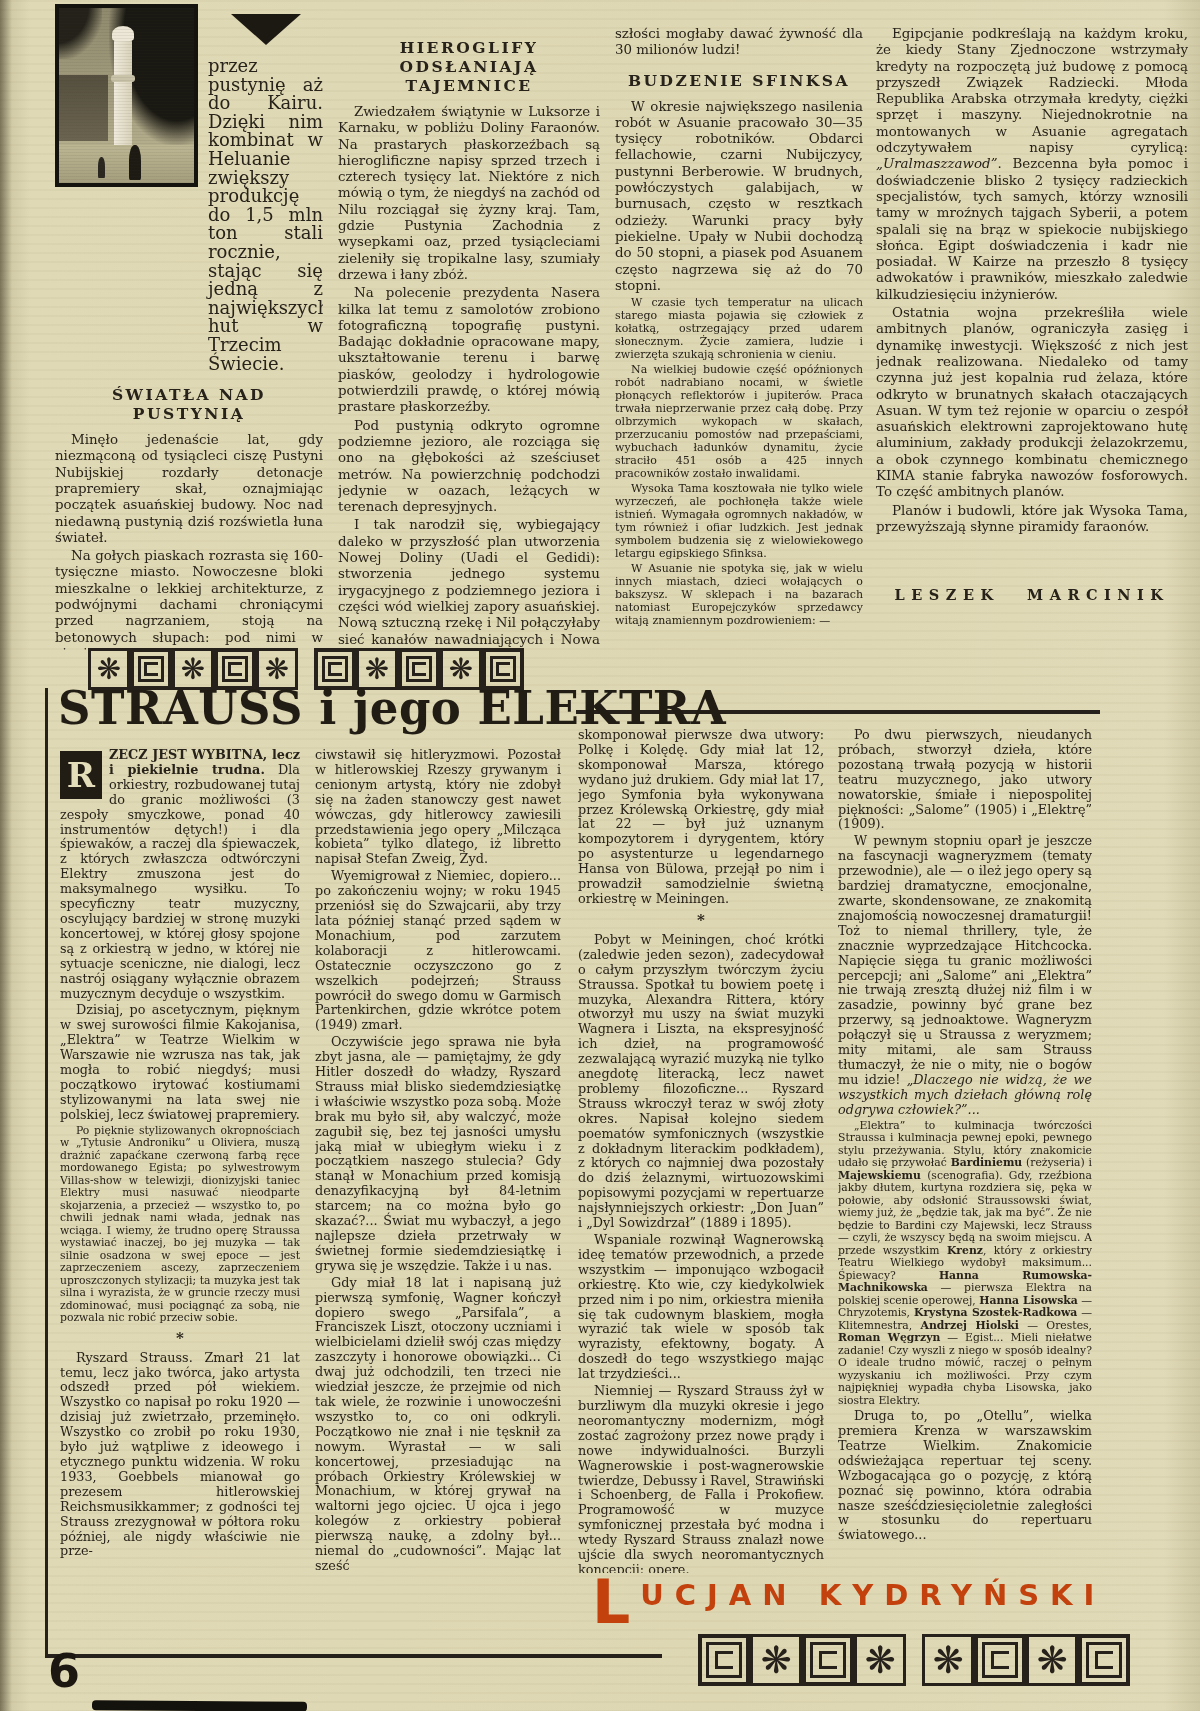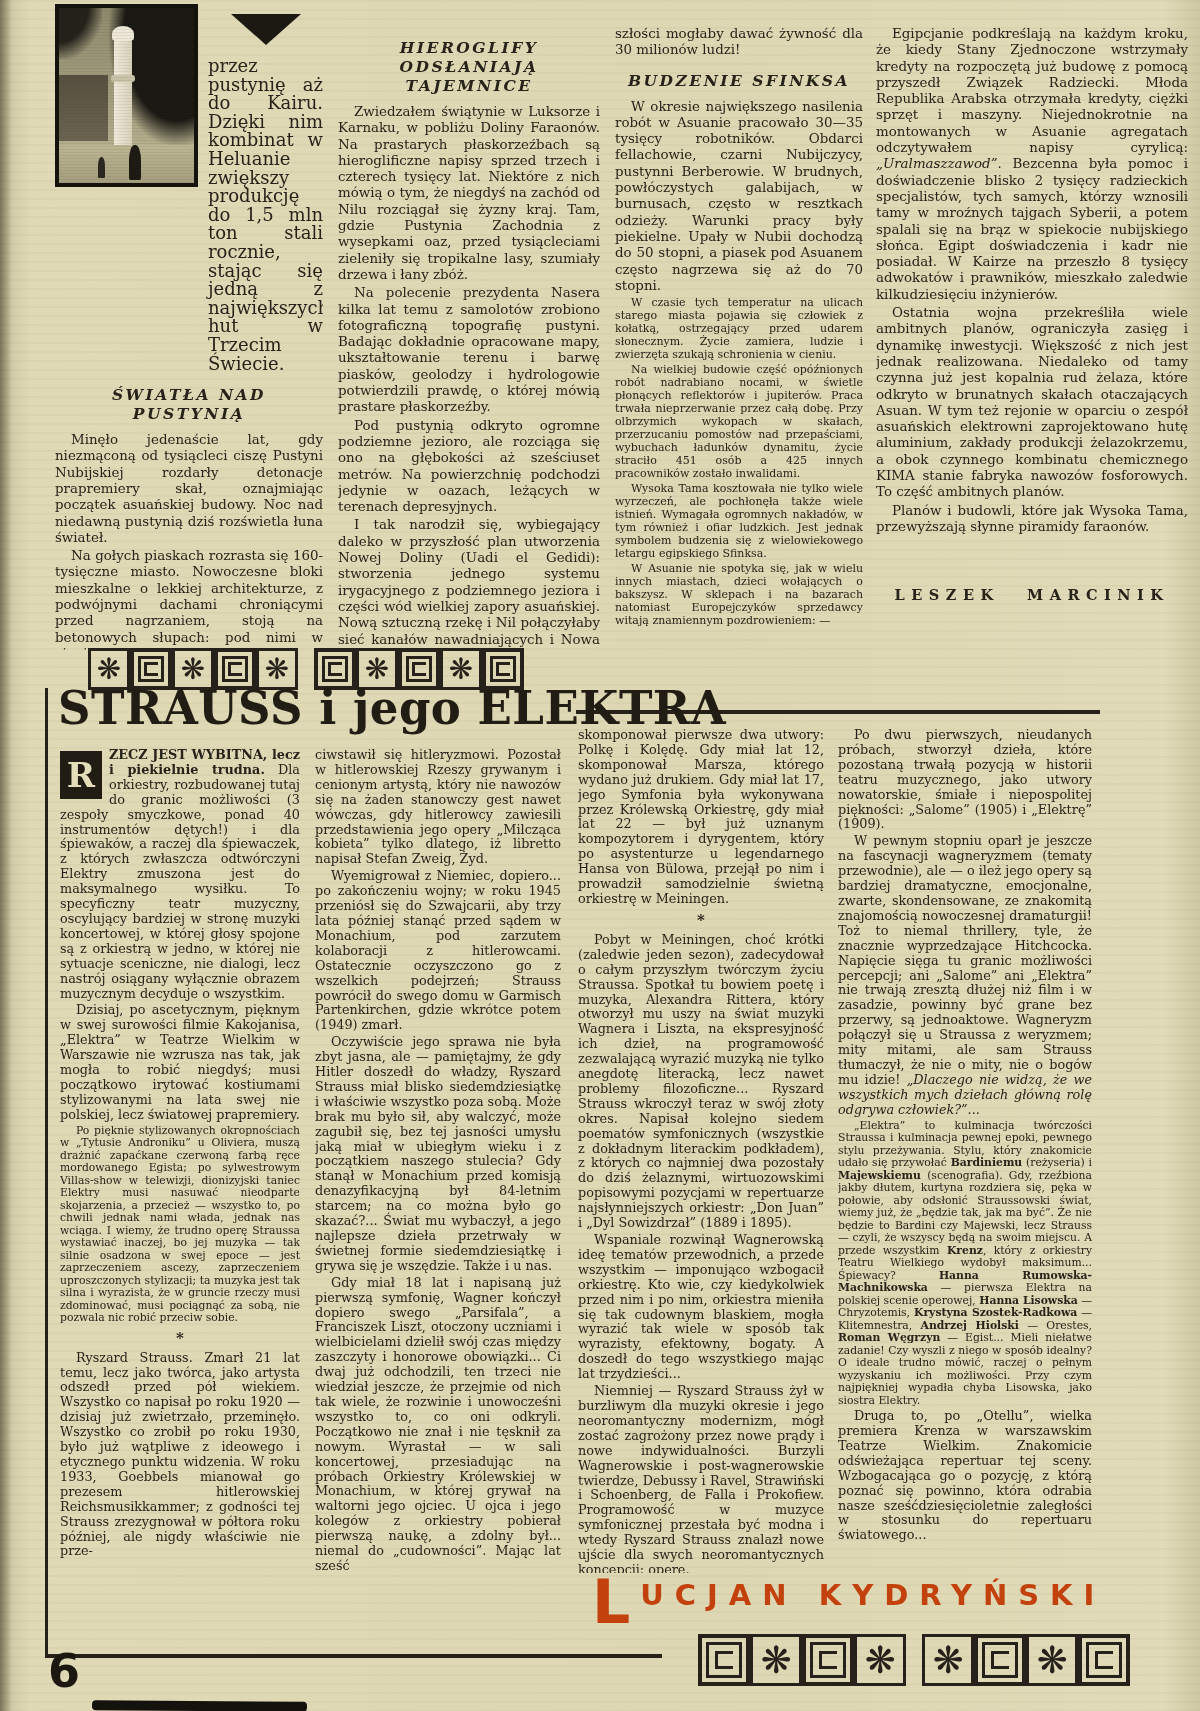--- a/index.html
+++ b/index.html
@@ -20,21 +20,21 @@
   p{margin:0 0 2px 0;text-indent:16px;}
   p.noindent{text-indent:0;}
   .bt{font-size:13.4px;line-height:16.3px;}
   .sm{font-size:11px;line-height:13px;}
   .a2 .bt{font-size:12.8px;line-height:14.9px;}
   .a2 .sm{font-size:10.8px;line-height:12.5px;}
   .seg-b{font-weight:bold;}
   .seg-i{font-style:italic;}
 
   .heading{font-weight:bold;text-align:center;text-indent:0;
-    font-size:15.5px;letter-spacing:2.5px;line-height:19px;margin:12px 0 9px;font-style:italic;}
+    font-size:15.5px;letter-spacing:2.5px;line-height:19px;margin:12px 0 9px;}
   .asterisk-sep{text-align:center;text-indent:0;font-weight:bold;font-size:15px;line-height:18px;margin:4px 0;}
 
   
   .photo{position:absolute;left:55px;top:4px;width:143px;height:183px;
     border:4px solid #15130d;box-sizing:border-box;overflow:hidden;
     background:linear-gradient(180deg,#8f8a6e 0%,#a59e80 55%,#c3bc98 100%);}
   .ph-trees{position:absolute;right:-12px;top:-10px;width:72%;height:84%;
     background:radial-gradient(ellipse at 70% 25%, #191812 55%, rgba(25,24,18,0) 72%);}
   .ph-trees2{position:absolute;left:-18px;top:-16px;width:45%;height:38%;
     background:radial-gradient(ellipse at 25% 20%, #23211a 50%, rgba(35,33,26,0) 75%);}
@@ -191,21 +191,21 @@
     <p class="bt noindent">
       <span class="dropcap">R</span><span><span class="seg-b">ZECZ JEST WYBITNA, lecz i piekielnie trudna.</span><span> Dla orkiestry, rozbudowanej tutaj do granic możliwości (3 zespoły smyczkowe, ponad 40 instrumentów dętych!) i dla śpiewaków, a raczej dla śpiewaczek, z których zwłaszcza odtwórczyni Elektry zmuszona jest do maksymalnego wysiłku. To specyficzny teatr muzyczny, oscylujący bardziej w stronę muzyki koncertowej, w której głosy spojone są z orkiestrą w jedno, w której nie sytuacje sceniczne, nie dialogi, lecz nastrój osiągany wyłącznie obrazem muzycznym decyduje o wszystkim.</span></span>
     </p>
     <p class="bt">Dzisiaj, po ascetycznym, pięknym w swej surowości filmie Kakojanisa, „Elektra” w Teatrze Wielkim w Warszawie nie wzrusza nas tak, jak mogła to robić niegdyś; musi początkowo irytować kostiumami stylizowanymi na lata swej nie polskiej, lecz światowej prapremiery.</p>
     <p class="sm">Po pięknie stylizowanych okropnościach w „Tytusie Androniku” u Oliviera, muszą drażnić zapaćkane czerwoną farbą ręce mordowanego Egista; po sylwestrowym Villas-show w telewizji, dionizyjski taniec Elektry musi nasuwać nieodparte skojarzenia, a przecież — wszystko to, po chwili jednak nami włada, jednak nas wciąga. I wiemy, że trudno operę Straussa wystawiać inaczej, bo jej muzyka — tak silnie osadzona w swej epoce — jest zaprzeczeniem ascezy, zaprzeczeniem uproszczonych stylizacji; ta muzyka jest tak silna i wyrazista, że w gruncie rzeczy musi zdominować, musi pociągnąć za sobą, nie pozwala nic robić przeciw sobie.</p>
     <div class="asterisk-sep">*</div>
     <p class="bt">Ryszard Strauss. Zmarł 21 lat temu, lecz jako twórca, jako artysta odszedł przed pół wiekiem. Wszystko co napisał po roku 1920 — dzisiaj już zwietrzało, przeminęło. Wszystko co zrobił po roku 1930, było już wątpliwe z ideowego i etycznego punktu widzenia. W roku 1933, Goebbels mianował go prezesem hitlerowskiej Reichsmusikkammer; z godności tej Strauss zrezygnował w półtora roku później, ale nigdy właściwie nie prze-</p>
   </div>
 
   <div class="col" style="left:315px;top:748px;width:246px;height:905px;">
-    <p class="bt noindent">ciwstawił się hitleryzmowi. Pozostał w hitlerowskiej Rzeszy grywanym i cenionym artystą, który nie nawozów się na żaden stanowczy gest nawet wówczas, gdy hitlerowcy zawiesili przedstawienia jego opery „Milcząca kobieta” tylko dlatego, iż libretto napisał Stefan Zweig, Żyd.</p>
+    <p class="bt noindent">ciwstawił się hitleryzmowi. Pozostał w hitlerowskiej Rzeszy grywanym i cenionym artystą, który nie zdobył się na żaden stanowczy gest nawet wówczas, gdy hitlerowcy zawiesili przedstawienia jego opery „Milcząca kobieta” tylko dlatego, iż libretto napisał Stefan Zweig, Żyd.</p>
     <p class="bt">Wyemigrował z Niemiec, dopiero... po zakończeniu wojny; w roku 1945 przeniósł się do Szwajcarii, aby trzy lata później stanąć przed sądem w Monachium, pod zarzutem kolaboracji z hitlerowcami. Ostatecznie oczyszczono go z wszelkich podejrzeń; Strauss powrócił do swego domu w Garmisch Partenkirchen, gdzie wkrótce potem (1949) zmarł.</p>
     <p class="bt">Oczywiście jego sprawa nie była zbyt jasna, ale — pamiętajmy, że gdy Hitler doszedł do władzy, Ryszard Strauss miał blisko siedemdziesiątkę i właściwie wszystko poza sobą. Może brak mu było sił, aby walczyć, może zagubił się, bez tej jasności umysłu jaką miał w ubiegłym wieku i z początkiem naszego stulecia? Gdy stanął w Monachium przed komisją denazyfikacyjną był 84-letnim starcem; na co można było go skazać?... Świat mu wybaczył, a jego najlepsze dzieła przetrwały w świetnej formie siedemdziesiątkę i grywa się je wszędzie. Także i u nas.</p>
     <p class="bt">Gdy miał 18 lat i napisaną już pierwszą symfonię, Wagner kończył dopiero swego „Parsifala”, a Franciszek Liszt, otoczony uczniami i wielbicielami dzielił swój czas między zaszczyty i honorowe obowiązki... Ci dwaj już odchodzili, ten trzeci nie wiedział jeszcze, że przejmie od nich tak wiele, że rozwinie i unowocześni wszystko to, co oni odkryli. Początkowo nie znał i nie tęsknił za nowym. Wyrastał — w sali koncertowej, przesiadując na próbach Orkiestry Królewskiej w Monachium, w której grywał na waltorni jego ojciec. U ojca i jego kolegów z orkiestry pobierał pierwszą naukę, a zdolny był... niemal do „cudowności”. Mając lat sześć</p>
   </div>
 
   <div class="col" style="left:578px;top:728px;width:246px;height:845px;">
     <p class="bt noindent">skomponował pierwsze dwa utwory: Polkę i Kolędę. Gdy miał lat 12, skomponował Marsza, którego wydano już drukiem. Gdy miał lat 17, jego Symfonia była wykonywana przez Królewską Orkiestrę, gdy miał lat 22 — był już uznanym kompozytorem i dyrygentem, który po asystenturze u legendarnego Hansa von Bülowa, przejął po nim i prowadził samodzielnie świetną orkiestrę w Meiningen.</p>
     <div class="asterisk-sep">*</div>
     <p class="bt">Pobyt w Meiningen, choć krótki (zaledwie jeden sezon), zadecydował o całym przyszłym twórczym życiu Straussa. Spotkał tu bowiem poetę i muzyka, Alexandra Rittera, który otworzył mu uszy na świat muzyki Wagnera i Liszta, na ekspresyjność ich dzieł, na programowość zezwalającą wyrazić muzyką nie tylko anegdotę literacką, lecz nawet problemy filozoficzne... Ryszard Strauss wkroczył teraz w swój złoty okres. Napisał kolejno siedem poematów symfonicznych (wszystkie z dokładnym literackim podkładem), z których co najmniej dwa pozostały do dziś żelaznymi, wirtuozowskimi popisowymi pozycjami w repertuarze najsłynniejszych orkiestr: „Don Juan” i „Dyl Sowizdrzał” (1889 i 1895).</p>
     <p class="bt">Wspaniale rozwinął Wagnerowską ideę tematów przewodnich, a przede wszystkim — imponująco wzbogacił orkiestrę. Kto wie, czy kiedykolwiek przed nim i po nim, orkiestra mieniła się tak cudownym blaskiem, mogła wyrazić tak wiele w sposób tak wyrazisty, efektowny, bogaty. A doszedł do tego wszystkiego mając lat trzydzieści...</p>

